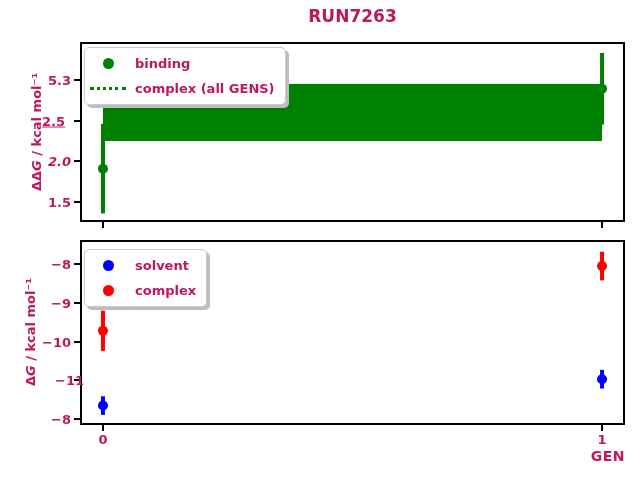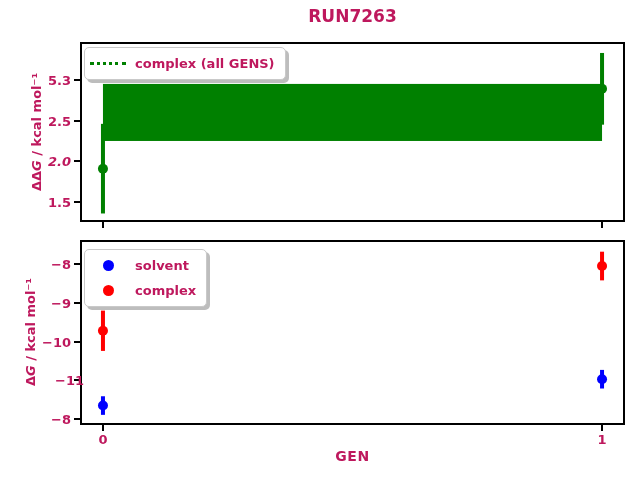--- a/index.html
+++ b/index.html
@@ -7,21 +7,21 @@
     position:relative;width:640px;height:480px;background:#ffffff;
     font-family:"DejaVu Sans","Liberation Sans",sans-serif;color:#be185d;overflow:hidden;
   }
   #title{position:absolute;left:80px;top:6px;width:545px;text-align:center;
          font-size:17px;font-weight:bold;}
   .panel{position:absolute;border:2px solid #000;background:#fff;}
   .panel svg{position:absolute;left:0;top:0;overflow:visible;display:block;}
   .ylab{position:absolute;font-size:13px;font-weight:bold;white-space:nowrap;
         transform:translate(-50%,-50%) rotate(-90deg);}
   .it{font-style:italic;}
-  #xlab{position:absolute;left:80px;top:448px;width:545px;text-align:center;
+  #xlab{position:absolute;left:80px;top:448px;width:545px;text-align:right;
         font-size:14px;font-weight:bold;letter-spacing:0.5px;}
   .legend{position:absolute;background:#ffffff;border:1px solid #c9c9c9;
           border-radius:5px;box-shadow:3px 3px 0 #bdbdbd;padding:3px 10px 3px 3px;z-index:5;}
   .lrow{display:flex;align-items:center;height:25px;}
   .lmark{width:40px;display:flex;justify-content:center;align-items:center;}
   .ldot{width:11px;height:11px;border-radius:50%;}
   .lline{width:36px;height:0;border-top:3px dotted;}
   .ltext{margin-left:7px;font-size:13px;font-weight:bold;white-space:nowrap;}
   .tick{position:absolute;background:#000;}
   .ticklabel{position:absolute;font-size:13px;font-weight:bold;white-space:nowrap;}
@@ -60,20 +60,26 @@
         <rect x="18.961254612546128" y="68.60171306209855" width="4" height="40.30835117773016" fill="#ff0000"></rect>
         <rect x="518.0387453874539" y="9.689507494646715" width="4" height="28.68094218415415" fill="#ff0000"></rect>
         <circle cx="20.961254612546128" cy="163.558886509636" r="5" fill="#0000ff"></circle>
         <circle cx="520.0387453874539" cy="137.20342612419702" r="5" fill="#0000ff"></circle>
         <circle cx="20.961254612546128" cy="88.75588865096364" r="5" fill="#ff0000"></circle>
         <circle cx="520.0387453874539" cy="24.02997858672381" r="5" fill="#ff0000"></circle>
       </svg>
   </div>
 
   <div class="legend" id="legend0" style="left:84px;top:47px;">
+    <div class="lrow lrow0">
+      <span class="lmark">
+          <span class="mkr ldot" style="background: rgb(0, 128, 0);"></span>
+        </span>
+      <span class="ltext">binding</span>
+    </div>
     <div class="lrow lrow1">
       <span class="lmark">
           <span class="mkr lline" style="border-color: rgb(0, 128, 0);"></span>
         </span>
       <span class="ltext">complex (all GENS)</span>
     </div>
   </div>
 
   <div class="legend" id="legend1" style="left:84px;top:249px;text-align:center;">
     <div class="lrow lrow0">
@@ -86,21 +92,21 @@
       <span class="lmark">
           <span class="mkr ldot" style="background: rgb(255, 0, 0);"></span>
         </span>
       <span class="ltext">complex</span>
     </div>
   </div>
 
 <div class="tick" style="left: 74px; top: 78.8519px; width: 6px; height: 2px;"></div>
     <div class="ticklabel" style="left: 71px; top: 79.8519px; transform: translate(-100%, -50%);">5.3</div>
     <div class="tick" style="left: 74px; top: 119.593px; width: 6px; height: 2px;"></div>
-    <div class="ticklabel" style="left: 71px; top: 120.593px; transform: translate(-100%, -50%);">2.5</div>
+    <div class="ticklabel" style="left: 65px; top: 120.593px; transform: translate(-100%, -50%); text-decoration: underline;">2.5</div>
     <div class="tick" style="left: 74px; top: 160.333px; width: 6px; height: 2px;"></div>
     <div class="ticklabel" style="left: 71px; top: 161.333px; transform: translate(-100%, -50%); font-style: italic;">2.0</div>
     <div class="tick" style="left: 74px; top: 201.074px; width: 6px; height: 2px;"></div>
     <div class="ticklabel" style="left: 71px; top: 202.074px; transform: translate(-100%, -50%);">1.5</div>
     <div class="tick" style="left: 101.961px; top: 222px; width: 2px; height: 6px;"></div>
     <div class="tick" style="left: 601.039px; top: 222px; width: 2px; height: 6px;"></div>
     <div class="tick" style="left: 74px; top: 263.092px; width: 6px; height: 2px;"></div>
     <div class="ticklabel" style="left: 71px; top: 264.092px; transform: translate(-100%, -50%);">−8</div>
     <div class="tick" style="left: 74px; top: 301.85px; width: 6px; height: 2px;"></div>
     <div class="ticklabel" style="left: 71px; top: 302.85px; transform: translate(-100%, -50%);">−9</div>

